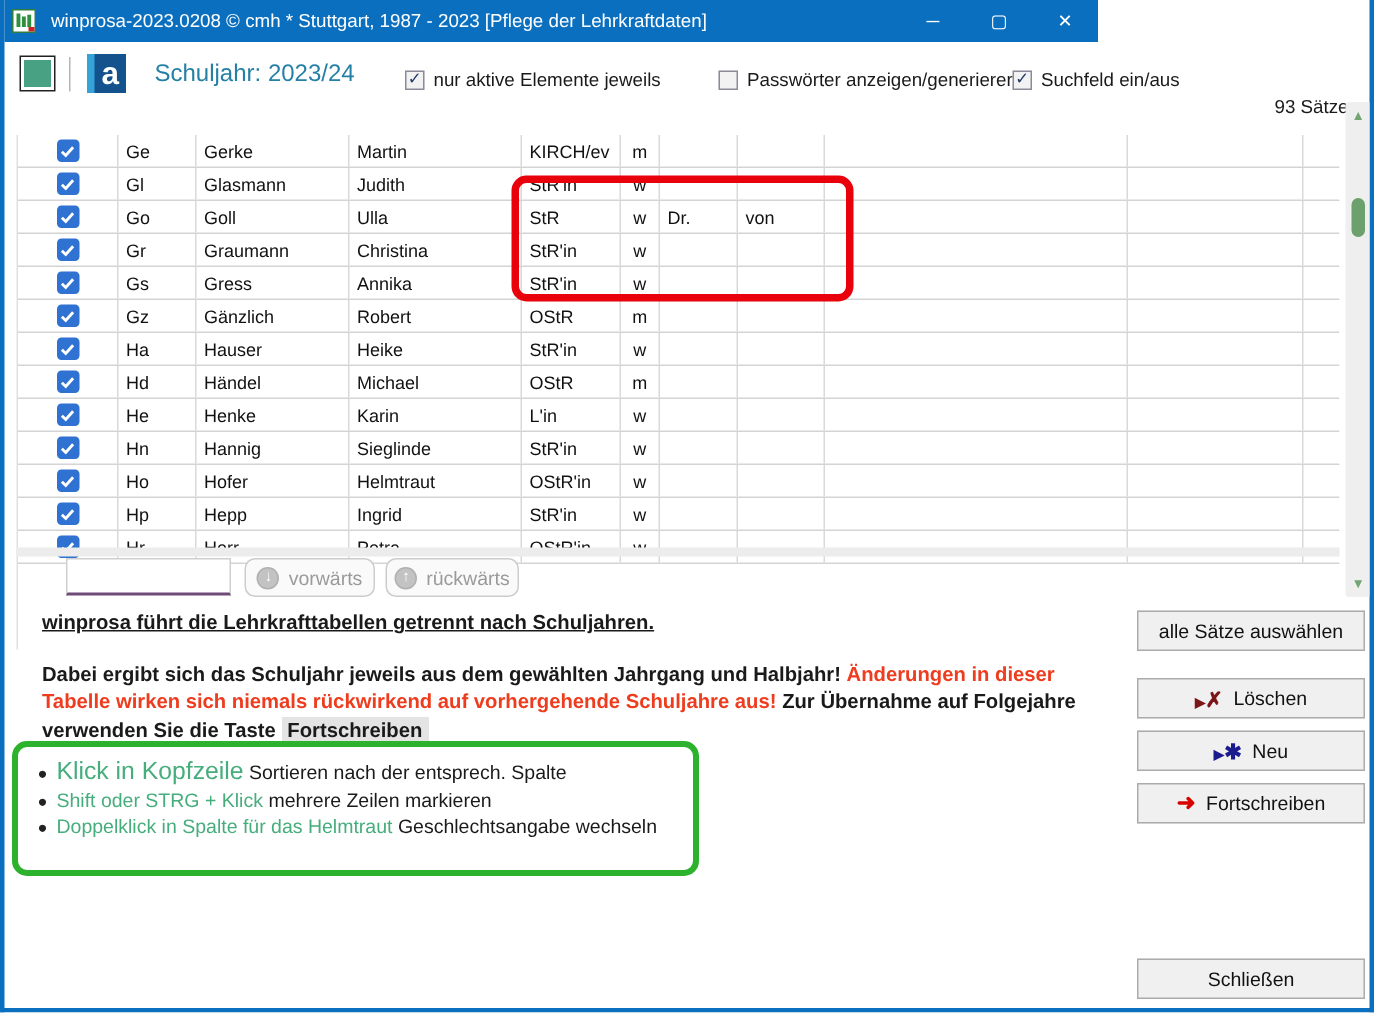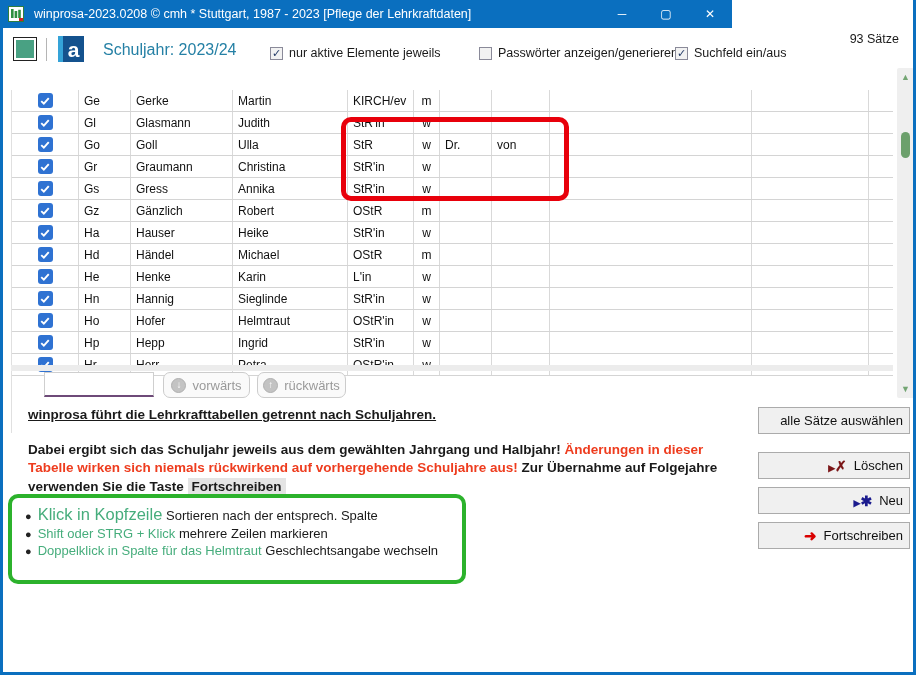--- a/index.html
+++ b/index.html
@@ -17,21 +17,21 @@
     box-sizing:border-box;padding:2px;}
   .greenbtn .inner{width:100%;height:100%;background:#49a183;}
   .tdivider{position:absolute;left:43px;top:38px;width:1px;height:23px;background:#b5b5b5;}
   .alogo{position:absolute;left:55px;top:36px;width:26px;height:26px;background:#14528e;border-left:5px solid #35a3d8;
     box-sizing:border-box;color:#fff;font-size:21px;font-weight:bold;display:flex;align-items:center;justify-content:center;line-height:1;}
   .schuljahr{position:absolute;left:100px;top:41px;font-size:16px;color:var(--schuljahr_blue,#2580a5);}
   .cbx{position:absolute;display:flex;align-items:center;font-size:12.5px;color:#1a1a1a;gap:6px;}
   .cbox{width:13px;height:13px;box-sizing:border-box;border:1px solid #8a8a99;background:#f2f2f2;display:flex;
     align-items:center;justify-content:center;font-size:11px;color:#223a66;line-height:1;}
   .cbx1{left:267px;top:46px;} .cbx2{left:476px;top:46px;} .cbx3{left:672px;top:46px;}
-  .saetze{position:absolute;right:14px;top:32px;font-size:12.5px;color:#1a1a1a;}
+  .saetze{position:absolute;right:14px;top:64px;font-size:12.5px;color:#1a1a1a;}
   
   .thead{position:absolute;left:8px;top:68px;width:882px;height:22px;display:grid;
     grid-template-columns:68px 52px 102px 115px 66px 26px 52px 58px 202px 117px 1fr;
     background:#f1eff0;border-top:1px solid var(--header_purple,#8f6f95);border-bottom:1px solid var(--header_purple,#8f6f95);
     box-sizing:border-box;font-size:12px;font-weight:bold;color:#111;}
   .thead .th{border-right:1px solid var(--header_purple,#8f6f95);display:flex;align-items:center;padding:0 5px;box-sizing:border-box;overflow:hidden;}
   .thead .th:last-child{border-right:none;}
   .thead .ctr{justify-content:center;padding:0;}
   .tbody{position:absolute;left:8px;top:90px;width:882px;height:343px;overflow:hidden;border-left:1px solid #e0e0e0;box-sizing:border-box;}
   .trow{display:grid;grid-template-columns:67px 52px 102px 115px 66px 26px 52px 58px 202px 117px 1fr;height:22px;
@@ -66,21 +66,21 @@
   .seg-red{color:var(--warn_red,#ee3c1e);}
   .chip{background:#e4e4e4;padding:1px 4px;}
   
   .gb-title{font-size:14.5px;font-weight:bold;color:#111;margin:2px 0 3px 0;}
   .gb-line{font-size:13px;color:#1a1a1a;margin:2px 0;display:flex;align-items:baseline;gap:6px;}
   .gb-bullet{color:#222;font-size:11px;}
   .gb-key{color:var(--teal_text,#46ad7c);}
   .gb-key.big{font-size:16.5px;}
   
   .sbtn{position:absolute;left:755px;width:152px;height:27px;box-sizing:border-box;background:var(--btn_face,#f0f0f0);
-    border:1px solid #ababab;font-size:13px;color:#111;display:flex;align-items:center;justify-content:flex-end;gap:7px;
+    border:1px solid #ababab;font-size:13px;color:#111;display:flex;align-items:center;justify-content:center;gap:7px;
     font-family:"Liberation Sans",sans-serif;}
   .sb1{top:407px;} .sb2{top:452px;} .sb3{top:487px;} .sb4{top:522px;} .sb5{top:639px;}
   .ic-del{color:#7b1618;font-weight:bold;font-size:14px;line-height:1;}
   .ic-del .pre,.ic-new .pre{font-size:9px;}
   .ic-new{color:#1b1b8e;font-weight:bold;font-size:14px;line-height:1;}
   .ic-fwd{color:#d90000;font-weight:bold;font-size:15px;line-height:1;}
 </style>
 </head>
 <body>
 
@@ -425,14 +425,17 @@
     <span>Löschen</span>
   </button>
   <button class="sbtn sb3">
     <span class="ic-new"><span class="pre">▶</span><span>✱</span></span>
     <span>Neu</span>
   </button>
   <button class="sbtn sb4">
     <span class="ic-fwd">➜</span>
     <span>Fortschreiben</span>
   </button>
+  <button class="sbtn sb5">
+    <span>Schließen</span>
+  </button>
 
 </div>
 
 </body></html>

